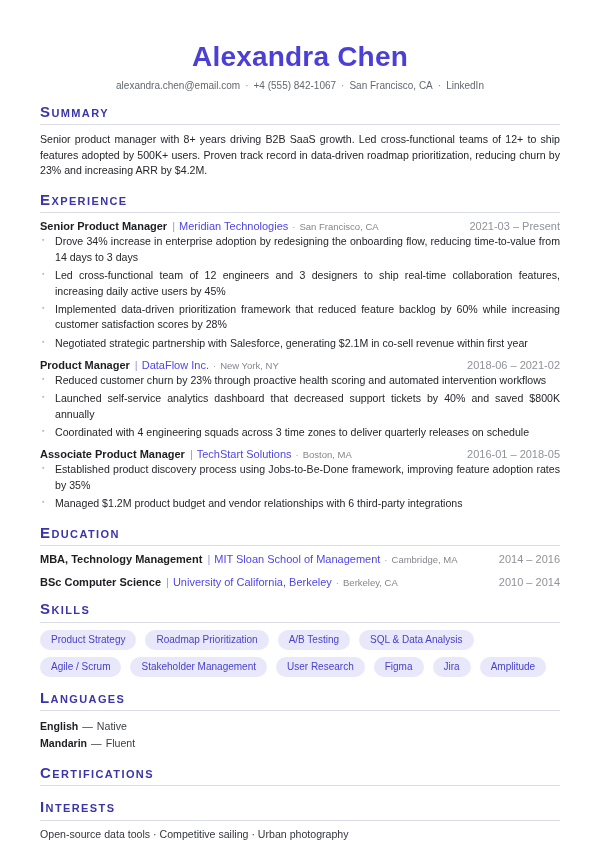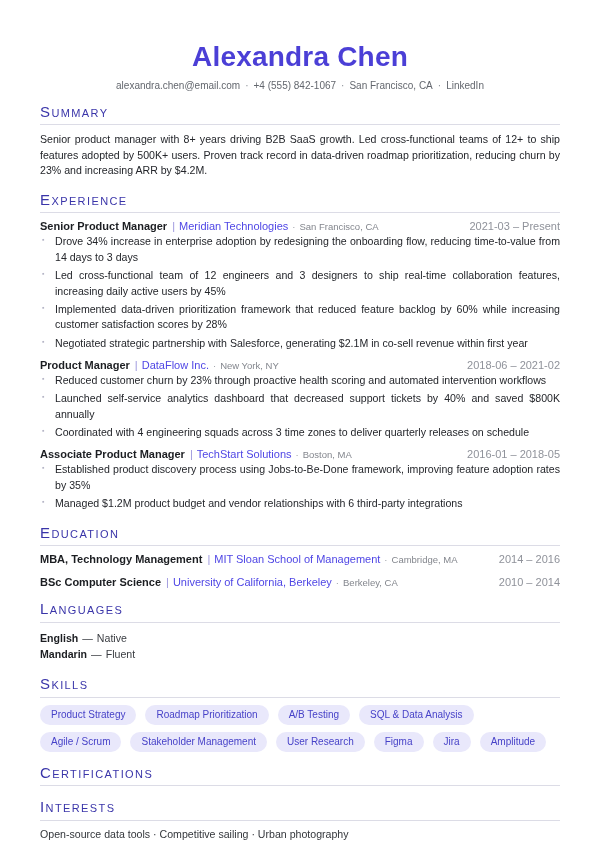--- a/index.html
+++ b/index.html
@@ -16,21 +16,21 @@
   .hdr { text-align: center; }
   .name { font-size: 28px; font-weight: 700; color: #4b3fd6; letter-spacing: 0.2px; line-height: 1.1; }
   .contact { margin-top: 7px; font-size: 10px; color: #63676e; }
   .contact .sep { color: #8a8e95; margin: 0 5px; }
   .contact .c-link { color: #63676e; text-decoration: none; }
 
   
   .section { margin-top: 13px; }
   .sec-title {
     font-variant: small-caps;
-    font-weight: 400;
+    font-weight: 700;
     font-size: 15px;
     letter-spacing: 1.4px;
     color: #3a35a9;
     line-height: 1.1;
     padding-bottom: 4px;
     border-bottom: 1px solid #dcdce6;
     margin-bottom: 7px;
   }
 
   .body-text { font-size: 10.6px; line-height: 1.47; text-align: justify; color: #24262b; }
@@ -160,50 +160,50 @@
       </div>
     </div>
 
     <div class="entry">
       <div class="entry-head">
         <div class="entry-left">
           <span class="role">BSc Computer Science</span><span class="pipe">|</span><a class="org">University of California, Berkeley</a><span class="loc-dot">·</span><span class="loc">Berkeley, CA</span>
         </div>
         <div class="dates">2010 – 2014</div>
       </div>
-    </div>
-  </div>
-
-  <div class="section">
-    <div class="sec-title">Languages</div>
-    <div class="lang-line">
-      <span class="lang-name">English</span><span class="lang-dash">—</span><span class="lang-level">Native</span>
-    </div>
-    <div class="lang-line">
-      <span class="lang-name">Mandarin</span><span class="lang-dash">—</span><span class="lang-level">Fluent</span>
     </div>
   </div>
 
   <div class="section">
     <div class="sec-title">Skills</div>
     <div class="pills">
       <span class="pill">Product Strategy</span>
       <span class="pill">Roadmap Prioritization</span>
       <span class="pill">A/B Testing</span>
       <span class="pill">SQL &amp; Data Analysis</span>
       <span class="pill">Agile / Scrum</span>
       <span class="pill">Stakeholder Management</span>
       <span class="pill">User Research</span>
       <span class="pill">Figma</span>
       <span class="pill">Jira</span>
       <span class="pill">Amplitude</span>
     </div>
   </div>
 
   <div class="section">
+    <div class="sec-title">Languages</div>
+    <div class="lang-line">
+      <span class="lang-name">English</span><span class="lang-dash">—</span><span class="lang-level">Native</span>
+    </div>
+    <div class="lang-line">
+      <span class="lang-name">Mandarin</span><span class="lang-dash">—</span><span class="lang-level">Fluent</span>
+    </div>
+  </div>
+
+  <div class="section">
     <div class="sec-title">Certifications</div>
   </div>
 
   <div class="section">
     <div class="sec-title">Interests</div>
     <div class="interests-line">Open-source data tools · Competitive sailing · Urban photography</div>
   </div>
 
 </div>
 

